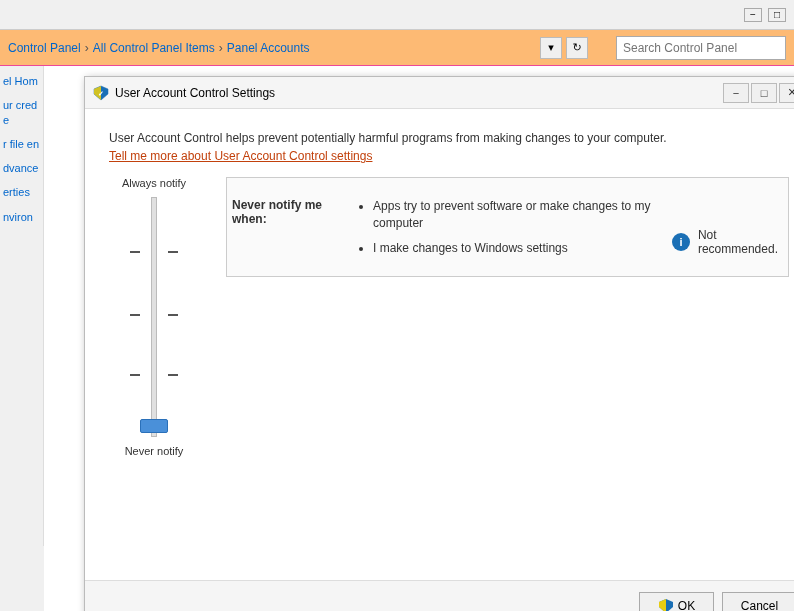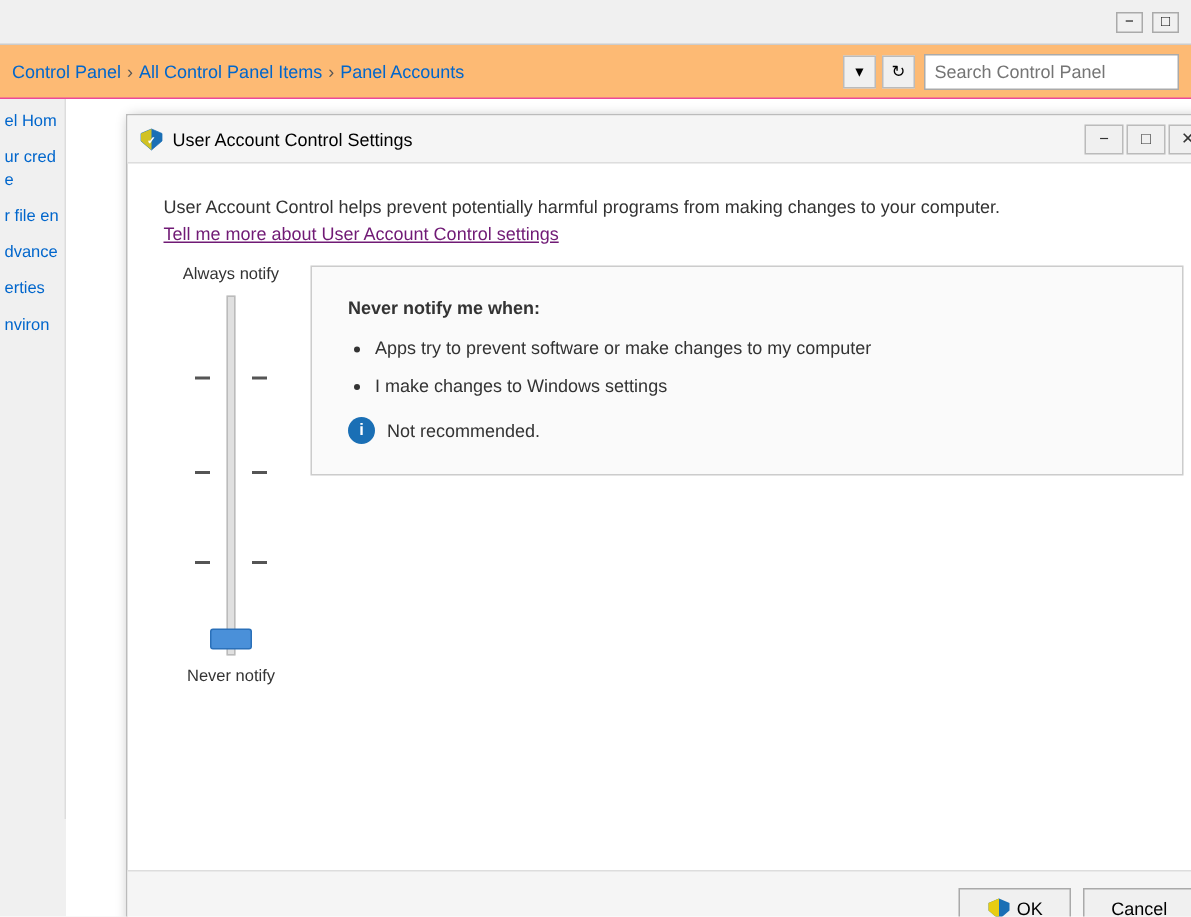--- a/index.html
+++ b/index.html
@@ -86,20 +86,21 @@
       font-size: 11px;
     }
     .search-box {
       width: 170px;
       height: 24px;
       border: 1px solid #aaa;
       padding: 0 6px;
       font-size: 12px;
       background: white;
       color: #aaa;
+      margin-left: 22px;
     }
 
     
     .sidebar-partial {
       position: absolute;
       left: 0;
       top: 66px;
       width: 44px;
       height: 480px;
       background: #f0f0f0;
@@ -190,28 +191,28 @@
       font-weight: normal;
       line-height: 1.3;
     }
 
     .dialog-description {
       font-size: 12px;
       color: #333;
       line-height: 1.5;
     }
     .dialog-description a {
-      color: #701a75;
+      color: #c2410c;
       text-decoration: underline;
       cursor: pointer;
     }
 
     .slider-area {
       display: flex;
-      gap: 8px;
+      gap: 27px;
       align-items: flex-start;
       flex: 1;
     }
 
     
     .slider-column {
       display: flex;
       flex-direction: column;
       align-items: center;
       width: 90px;
@@ -257,25 +258,25 @@
       color: #333;
       margin-top: 8px;
       text-align: center;
     }
 
     
     .info-box {
       flex: 1;
       border: 1px solid #ccc;
       background: #fafafa;
-      padding: 20px 24px;
-      font-size: 12px;
-      color: #333;
-      display: flex;
-      flex-direction: column;
+      padding: 20px 5px;
+      font-size: 12px;
+      color: #333;
+      display: flex;
+      flex-direction: row;
       gap: 12px;
     }
     .info-box-title {
       font-weight: bold;
       font-size: 12px;
     }
     .info-box-list {
       list-style: disc;
       padding-left: 18px;
       display: flex;

